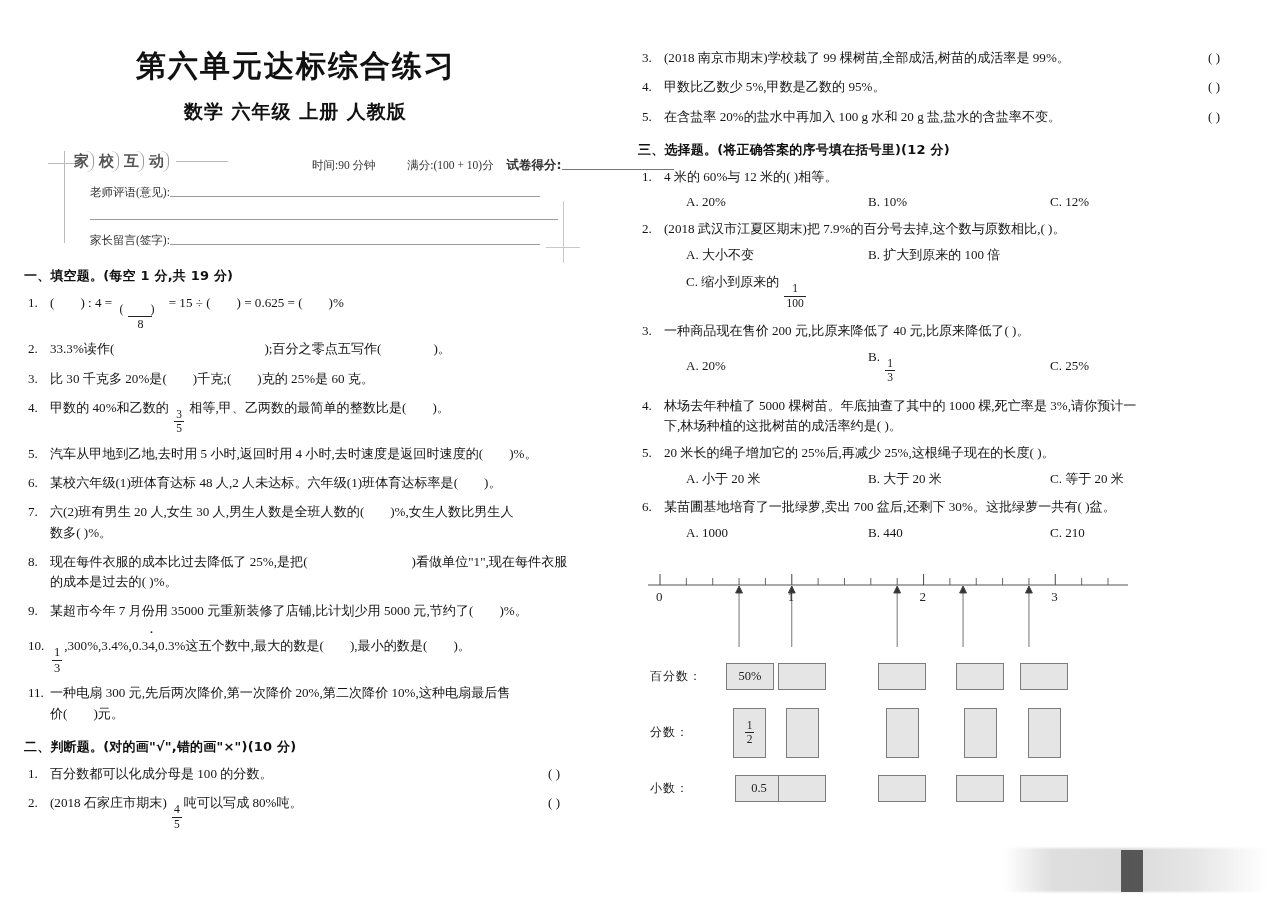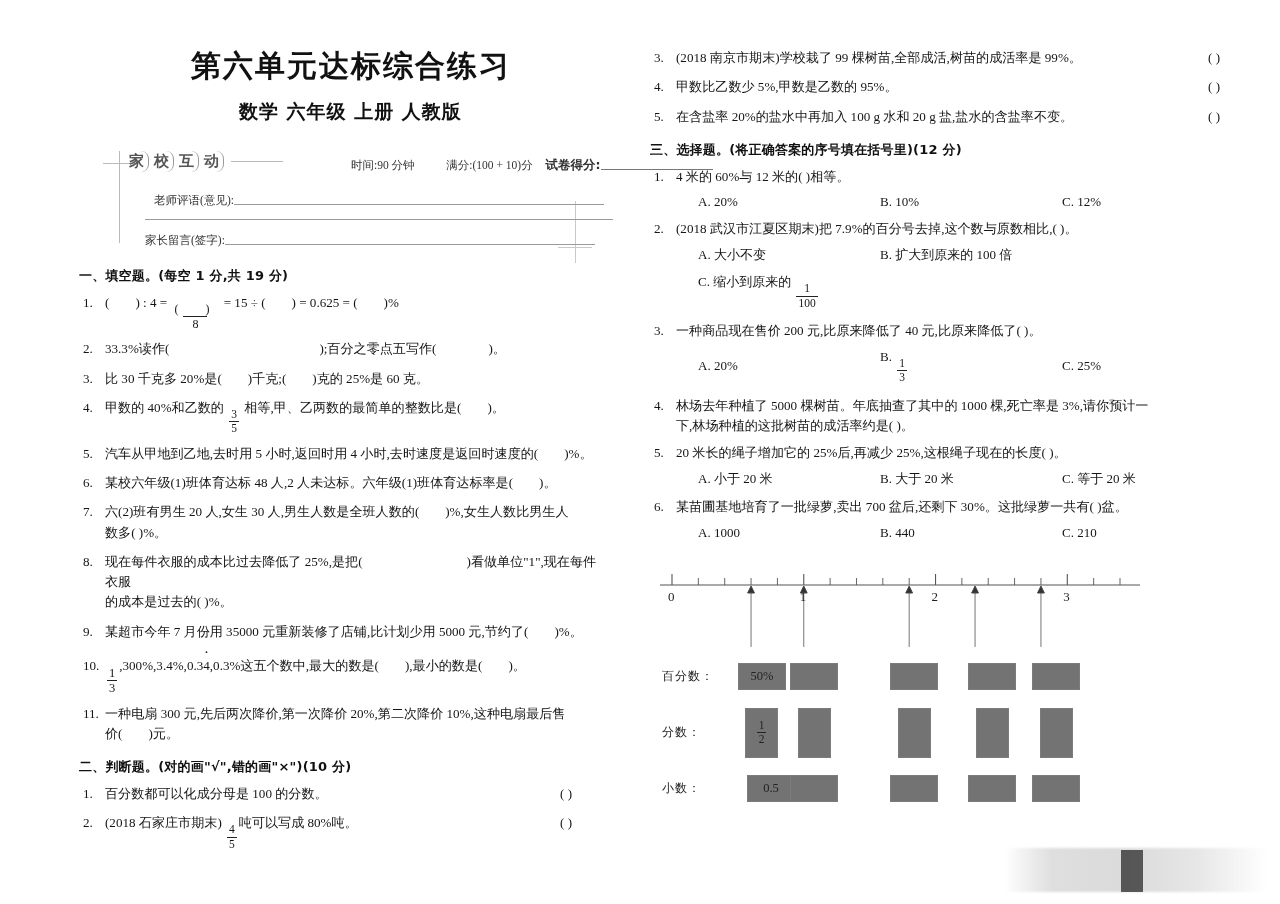--- a/index.html
+++ b/index.html
@@ -15,21 +15,21 @@
   }
   .page {
     position: relative;
     width: 1280px;
     height: 904px;
     display: flex;
   }
   .col {
     position: relative;
   }
-  .col-left { width: 620px; padding: 28px 30px 0 31px; margin-left: 48px; }
+  .col-left { width: 620px; padding: 28px 30px 0 24px; }
   .col-right { width: 660px; padding: 48px 30px 0 18px; }
 
   
   .title-main {
     font-family: "DejaVu Sans", "Liberation Sans", sans-serif;
     font-weight: bold;
     font-size: 30px;
     letter-spacing: 2px;
     margin: 18px 0 0 112px;
     color: #111;
@@ -72,38 +72,38 @@
     font-size: 15px; font-weight: bold; color: #555;
     border-right: 1px solid #999;
     border-radius: 0 8px 8px 0;
     padding: 1px 4px 1px 2px;
     line-height: 1.25;
   }
   .badge-line {
     width: 52px; height: 1px; background: #b9b9b9; margin-left: 4px;
   }
   .meta-row {
-    position: absolute; left: 264px; top: 8px;
+    position: absolute; left: 280px; top: 8px;
     font-size: 11.5px; color: #333; white-space: nowrap;
     font-family: "Liberation Serif", serif;
     text-align: right;
   }
   .meta-row .score-lbl {
     font-family: "DejaVu Sans", sans-serif; font-weight: bold; font-size: 12.5px;
     margin-left: 10px;
   }
   .meta-underline {
     display: inline-block; width: 112px; border-bottom: 1px solid #777;
     height: 11px; vertical-align: -1px;
   }
   .fld {
     position: absolute; left: 58px; font-size: 11.5px; color: #333;
     white-space: nowrap; width: 468px;
   }
-  .fld-teacher { top: 44px; text-align: center; }
+  .fld-teacher { top: 36px; }
   .fld-blank2  { top: 60px; }
   .fld-parent  { top: 84px; }
   .fld .lbl { font-family: "Liberation Serif", serif; }
   .fld .rule {
     display: inline-block; border-bottom: 1px solid #9a9a9a;
     height: 10px; vertical-align: -1px;
   }
 
   
   .sec-h {
@@ -175,21 +175,21 @@
   .box-row {
     display: flex; align-items: center; height: 56px; position: relative;
   }
   .box-row .rlbl {
     position: absolute; left: 12px; font-size: 12px;
     font-family: "Liberation Serif", serif; letter-spacing: 1px; color: #222;
   }
   .bx {
     position: absolute;
     border: 1px solid #7c7c7c;
-    background: #737373;
+    background: #e5e5e5;
     display: flex; align-items: center; justify-content: center;
     font-size: 12.5px; color: #222;
   }
   .bx.wide-b { width: 48px; height: 27px; }
   .bx.tall-b { width: 33px; height: 50px; }
 
   
   .wmark {
     position: absolute; right: 12px; bottom: 12px;
     width: 264px; height: 44px;

